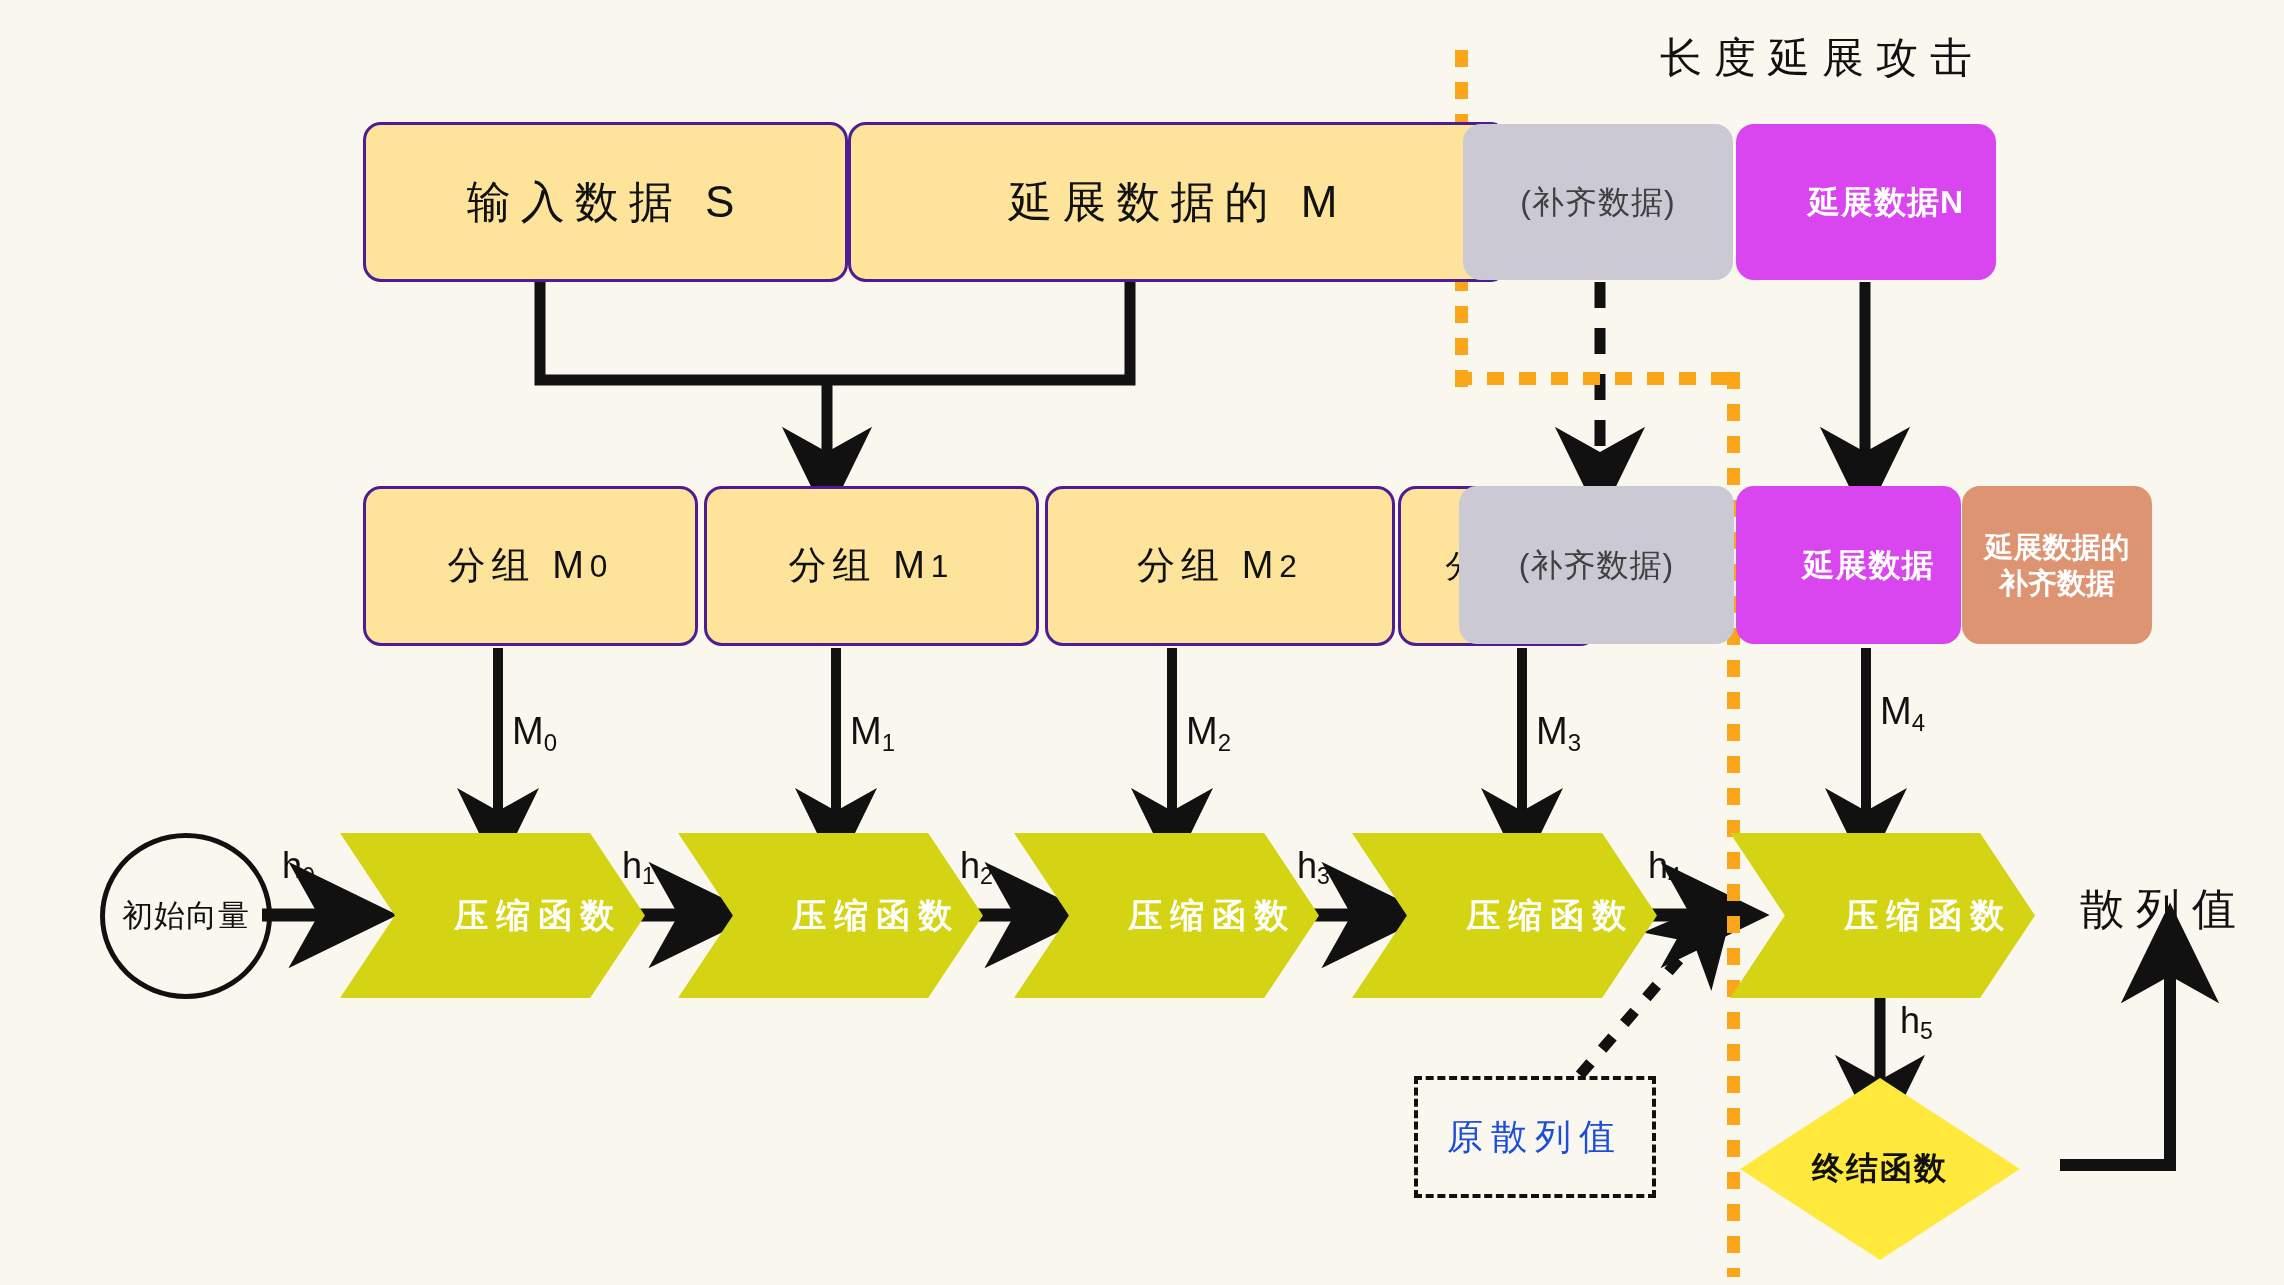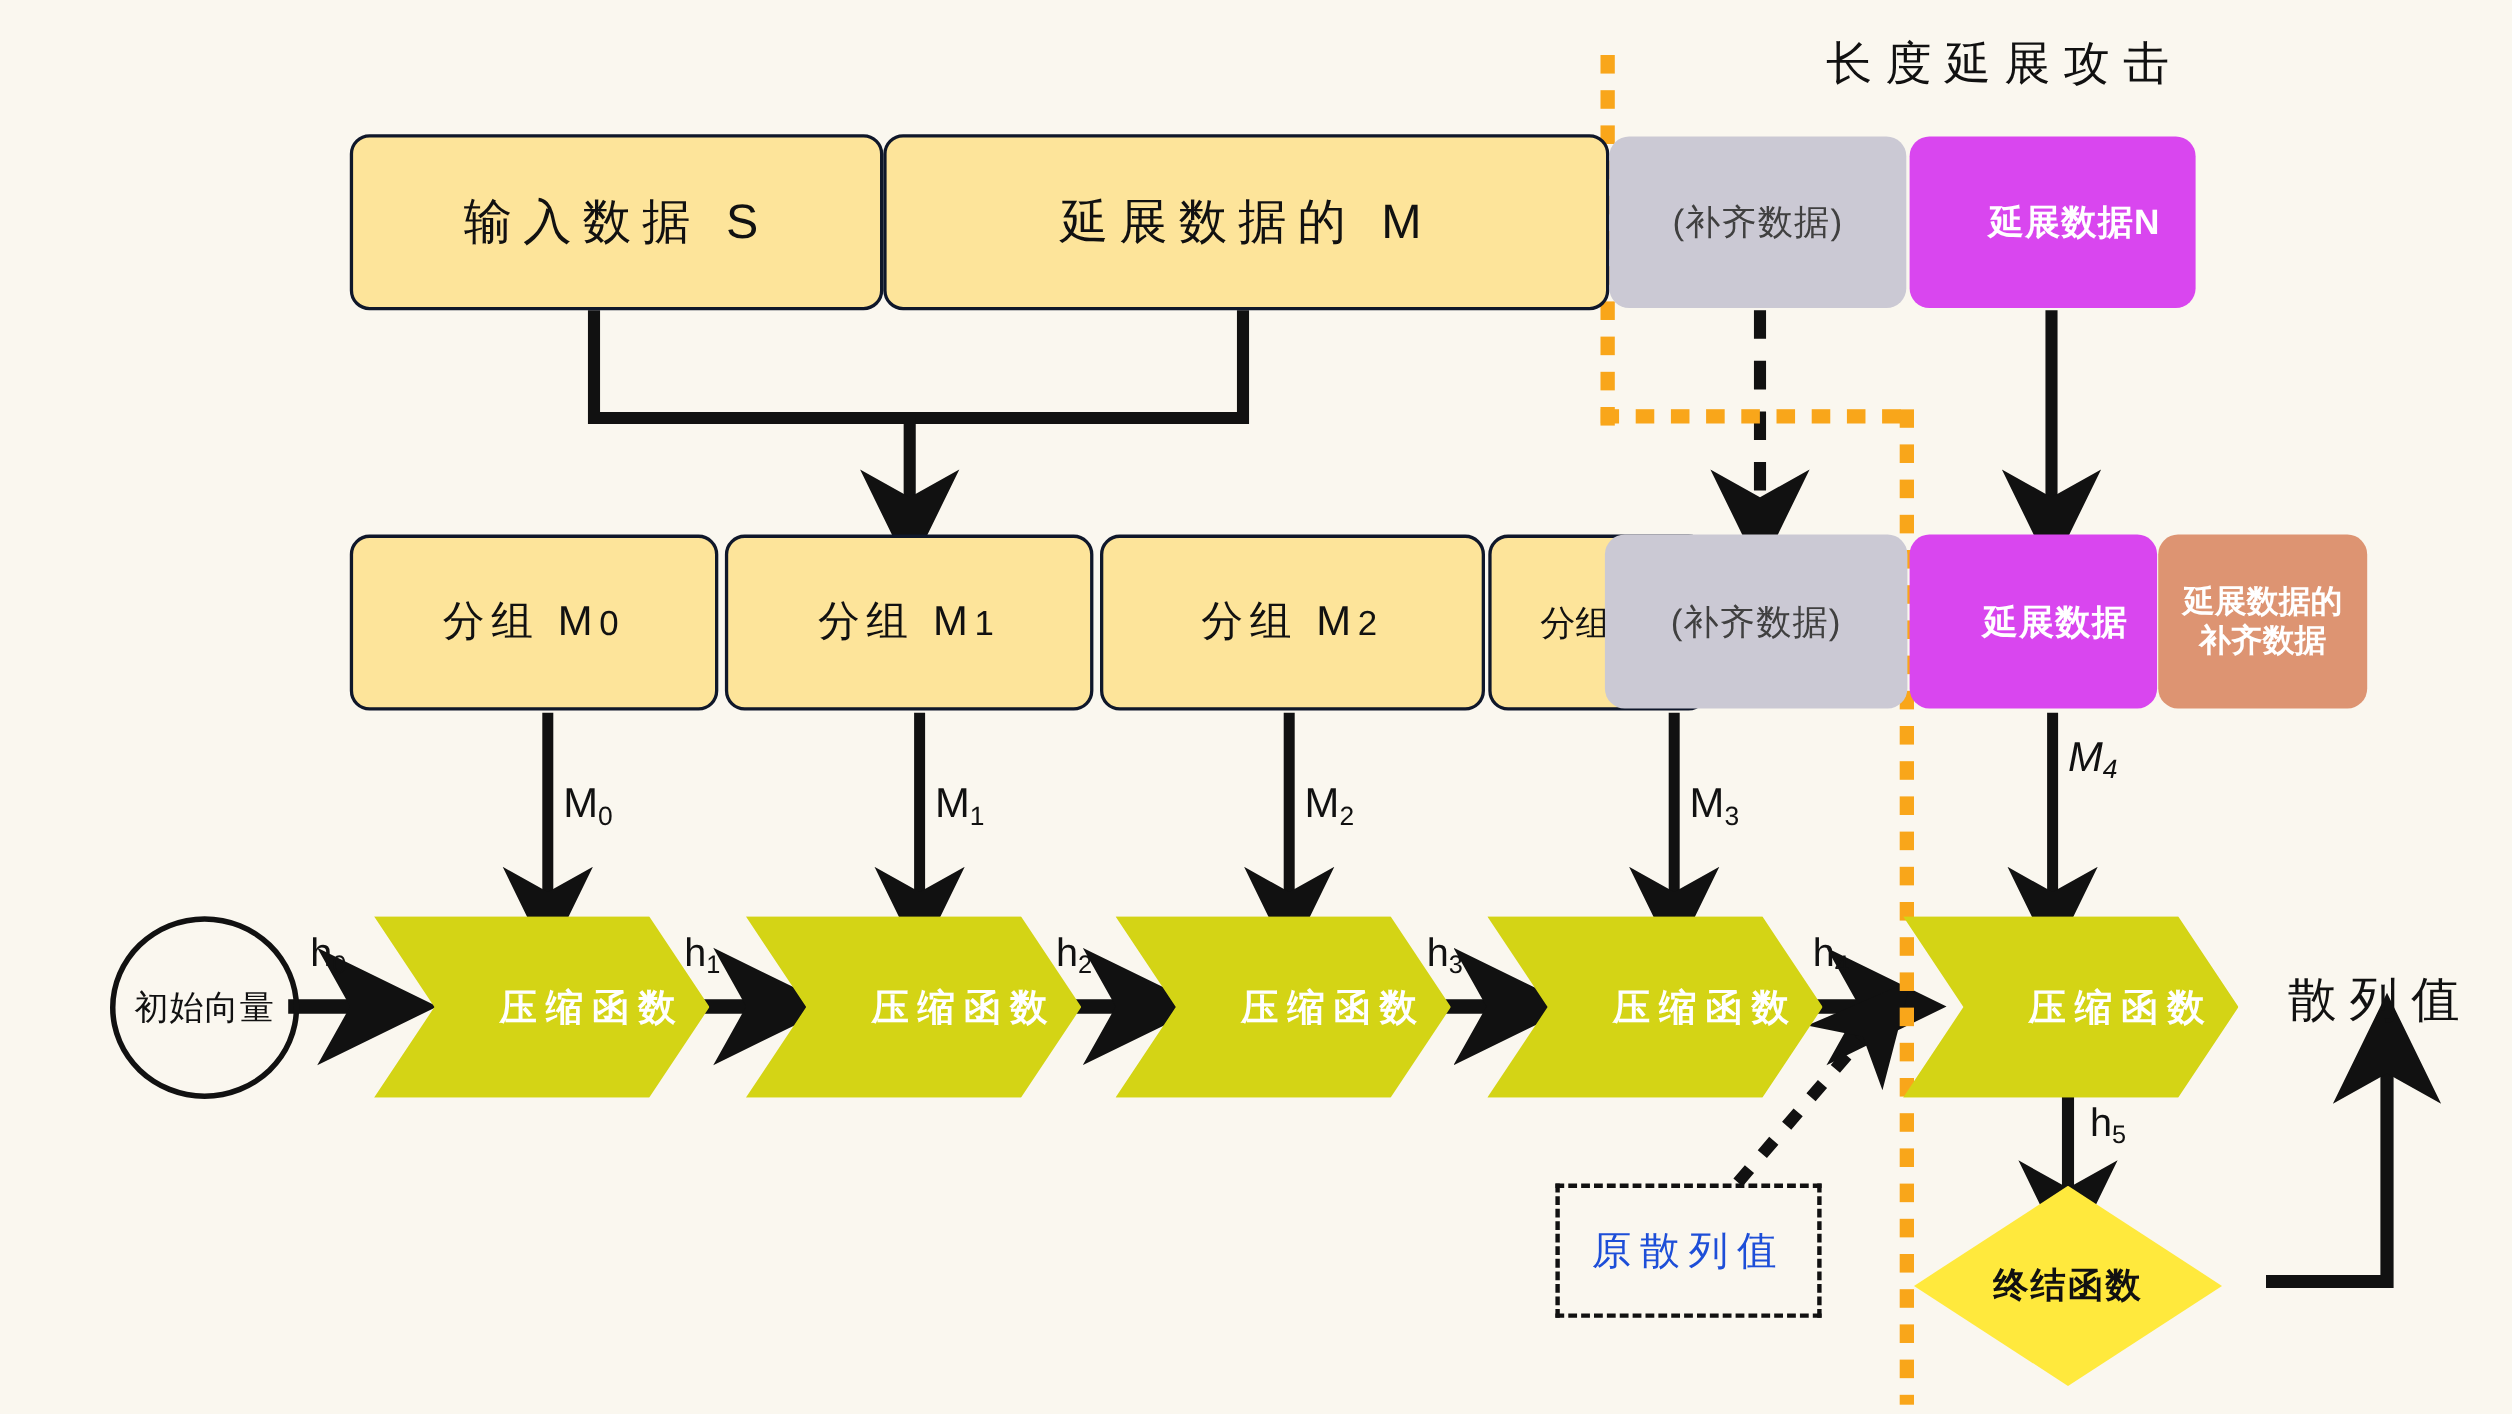--- a/index.html
+++ b/index.html
@@ -12,22 +12,23 @@
   }
   #stage{position:absolute;left:0;top:0;width:2284px;height:1285px;}
   .abs{position:absolute;box-sizing:border-box;}
 
   
   .blk{
     display:flex;align-items:center;justify-content:center;
     text-align:center;line-height:1.15;
   }
   .blk-yellow{
-    background:#fde49a;border:3px solid #0f172a;border-radius:18px;
+    background:#fde49a;border:3px solid #4c1d95;border-radius:18px;
     color:#111;
+    margin-left:45px;
   }
   .blk-grey{
     background:#cbc9d4;border-radius:18px;color:#404040;
   }
   .blk-green{
     background:#d946ef;border-radius:18px;color:#fff;padding-left:40px;
   }
   .blk-salmon{
     background:#dd9472;border-radius:18px;color:#fff;
   }
@@ -194,21 +195,21 @@
   </div>
   <div class="abs lbl lbl-m" style="left:850px;top:710px;">
     <span>M</span><sub>1</sub>
   </div>
   <div class="abs lbl lbl-m" style="left:1186px;top:710px;">
     <span>M</span><sub>2</sub>
   </div>
   <div class="abs lbl lbl-m" style="left:1536px;top:710px;">
     <span>M</span><sub>3</sub>
   </div>
-  <div class="abs lbl lbl-m" style="left:1880px;top:668px;font-style:italic;">
+  <div class="abs lbl lbl-m" style="left:1880px;top:690px;">
     <span>M</span><sub>4</sub>
   </div>
 
   <div class="abs circ" style="left:100px;top:833px;width:172px;height:166px;">初始向量</div>
 
   <div class="abs chev" style="left:340px;top:833px;width:305px;height:165px;">压缩函数</div>
   <div class="abs chev" style="left:678px;top:833px;width:305px;height:165px;">压缩函数</div>
   <div class="abs chev" style="left:1014px;top:833px;width:305px;height:165px;">压缩函数</div>
   <div class="abs chev" style="left:1352px;top:833px;width:305px;height:165px;">压缩函数</div>
   <div class="abs chev" style="left:1730px;top:833px;width:305px;height:165px;">压缩函数</div>

